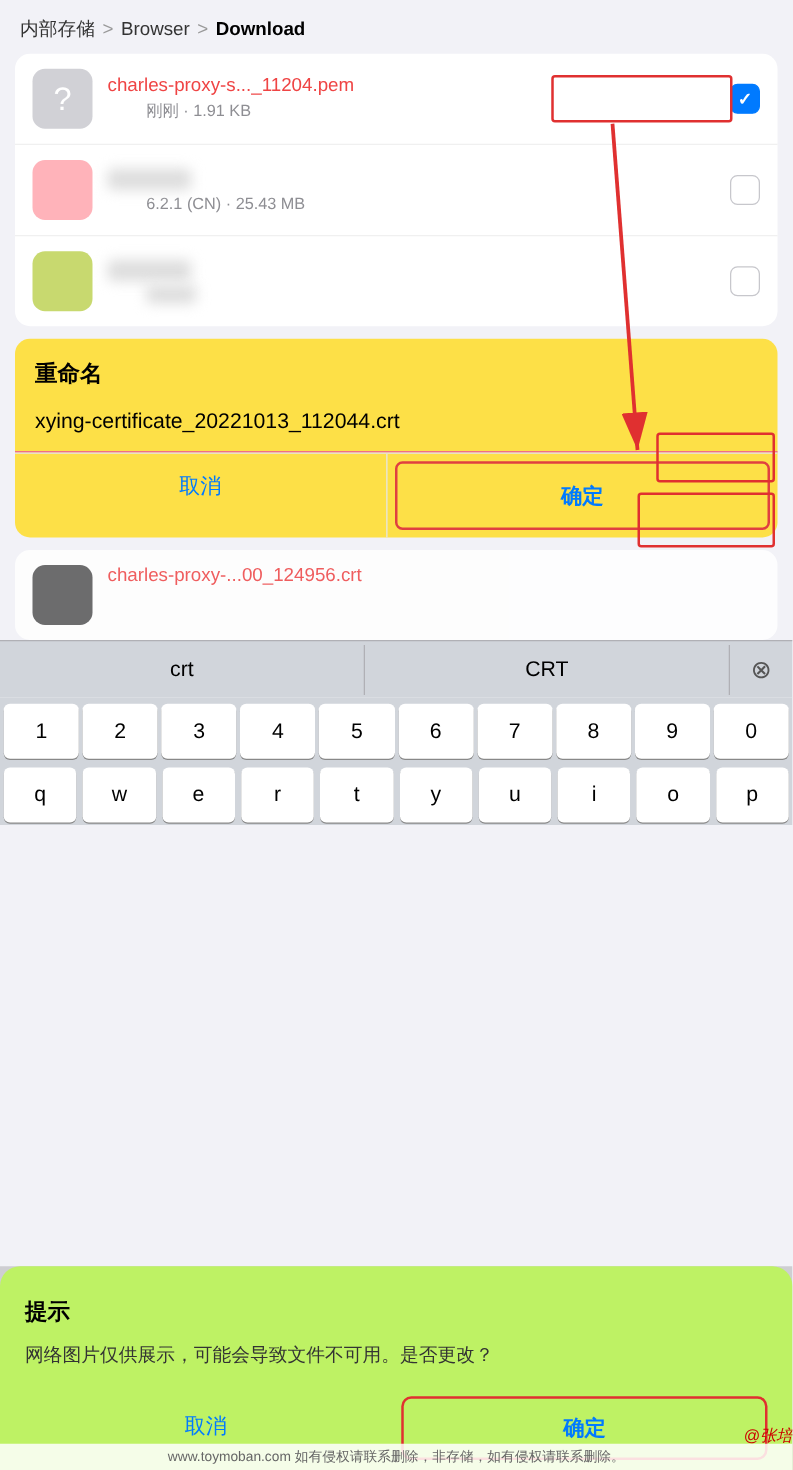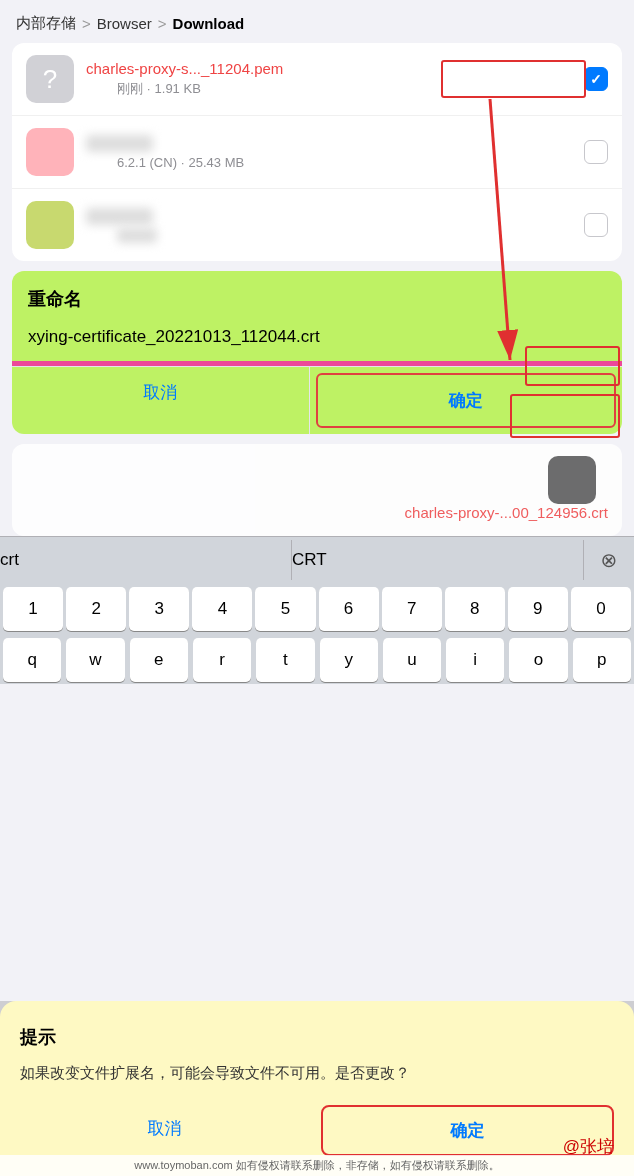--- a/index.html
+++ b/index.html
@@ -103,34 +103,34 @@
     }
     .file-checkbox.checked::after {
       content: '✓';
       color: white;
       font-size: 14px;
       font-weight: bold;
     }
 
     
     .rename-dialog {
-      background: #bef264;
+      background: #fde047;
       border-radius: 12px;
       margin: 10px 12px;
       padding: 0;
     }
     .rename-title {
       font-size: 18px;
       font-weight: 700;
       color: #000;
       padding: 16px 16px 8px;
     }
     .rename-input-wrap {
       padding: 0 16px 6px;
-      border-bottom: 5px solid #ec4899;
+      border-bottom: 1px solid #ec4899;
     }
     .rename-input {
       width: 100%;
       font-size: 17px;
       color: #000;
       border: none;
       outline: none;
       padding: 8px 0;
       background: transparent;
     }
@@ -154,27 +154,26 @@
       color: #007aff;
       font-weight: 600;
       border: 2px solid #e04040;
       border-radius: 6px;
       margin: 6px;
     }
 
     
     .file-item-partial {
       display: flex;
-      align-items: flex-end;
+      align-items: flex-start;
       padding: 12px 14px;
       background: #fff;
       border-radius: 12px;
       margin: 6px 12px 0;
       opacity: 0.85;
-      flex-direction: column;
     }
 
     
     .red-box-filename {
       position: absolute;
       top: 60px;
       right: 48px;
       width: 145px;
       height: 38px;
       border: 2.5px solid #e03030;
@@ -208,21 +207,21 @@
     
     .keyboard-autocomplete {
       background: #d1d5db;
       display: flex;
       align-items: center;
       height: 46px;
       border-top: 1px solid #b0b0b5;
     }
     .autocomplete-item {
       flex: 1;
-      text-align: left;
+      text-align: center;
       font-size: 17px;
       color: #000;
       padding: 10px 0;
       border-right: 1px solid #b0b0b5;
     }
     .autocomplete-item:last-child {
       border-right: none;
       color: #555;
     }
     .autocomplete-dismiss {
@@ -265,23 +264,23 @@
     
     .dialog-overlay {
       position: absolute;
       bottom: 0;
       left: 0;
       width: 100%;
       background: rgba(0,0,0,0.15);
       z-index: 50;
     }
     .dialog-box {
-      background: #fef9c3;
+      background: #bef264;
       border-radius: 16px 16px 0 0;
-      padding: 24px 20px 20px;
+      padding: 24px 20px 8px;
       margin: 0;
     }
     .dialog-title {
       font-size: 18px;
       font-weight: 700;
       color: #000;
       margin-bottom: 12px;
     }
     .dialog-message {
       font-size: 15px;
@@ -323,24 +322,25 @@
       color: #666;
       text-align: center;
       padding: 3px 0;
       z-index: 100;
     }
 
     
     .csdn-badge {
       position: absolute;
       bottom: 18px;
-      right: 20px;
-      font-size: 17px;
+      right: 0;
+      font-size: 13px;
       color: #c00;
       z-index: 101;
+      font-style: italic;
     }
 
     .blurred-text {
       filter: blur(5px);
       display: inline-block;
       color: #aaa;
       background: #ddd;
       border-radius: 4px;
     }
   </style>
@@ -452,21 +452,21 @@
     <marker id="arrowhead" markerWidth="10" markerHeight="7" refX="10" refY="3.5" orient="auto">
       <polygon points="0 0, 10 3.5, 0 7" fill="#e03030"></polygon>
     </marker>
   </defs>
   <line x1="490" y1="99" x2="510" y2="360" stroke="#e03030" stroke-width="3" marker-end="url(#arrowhead)"></line>
 </svg>
 
 <div class="dialog-overlay">
   <div class="dialog-box">
     <div class="dialog-title">提示</div>
-    <div class="dialog-message">如果改变文件扩展名，可能会导致文件不可用。是否更改？</div>
+    <div class="dialog-message">网络图片仅供展示，可能会导致文件不可用。是否更改？</div>
     <div class="dialog-actions">
       <div class="dialog-btn dialog-btn-cancel">取消</div>
       <div class="dialog-btn dialog-btn-confirm">确定</div>
     </div>
   </div>
 </div>
 
 <div class="watermark">www.toymoban.com 如有侵权请联系删除，非存储，如有侵权请联系删除。</div>
 
 <div class="csdn-badge">@张培</div>

